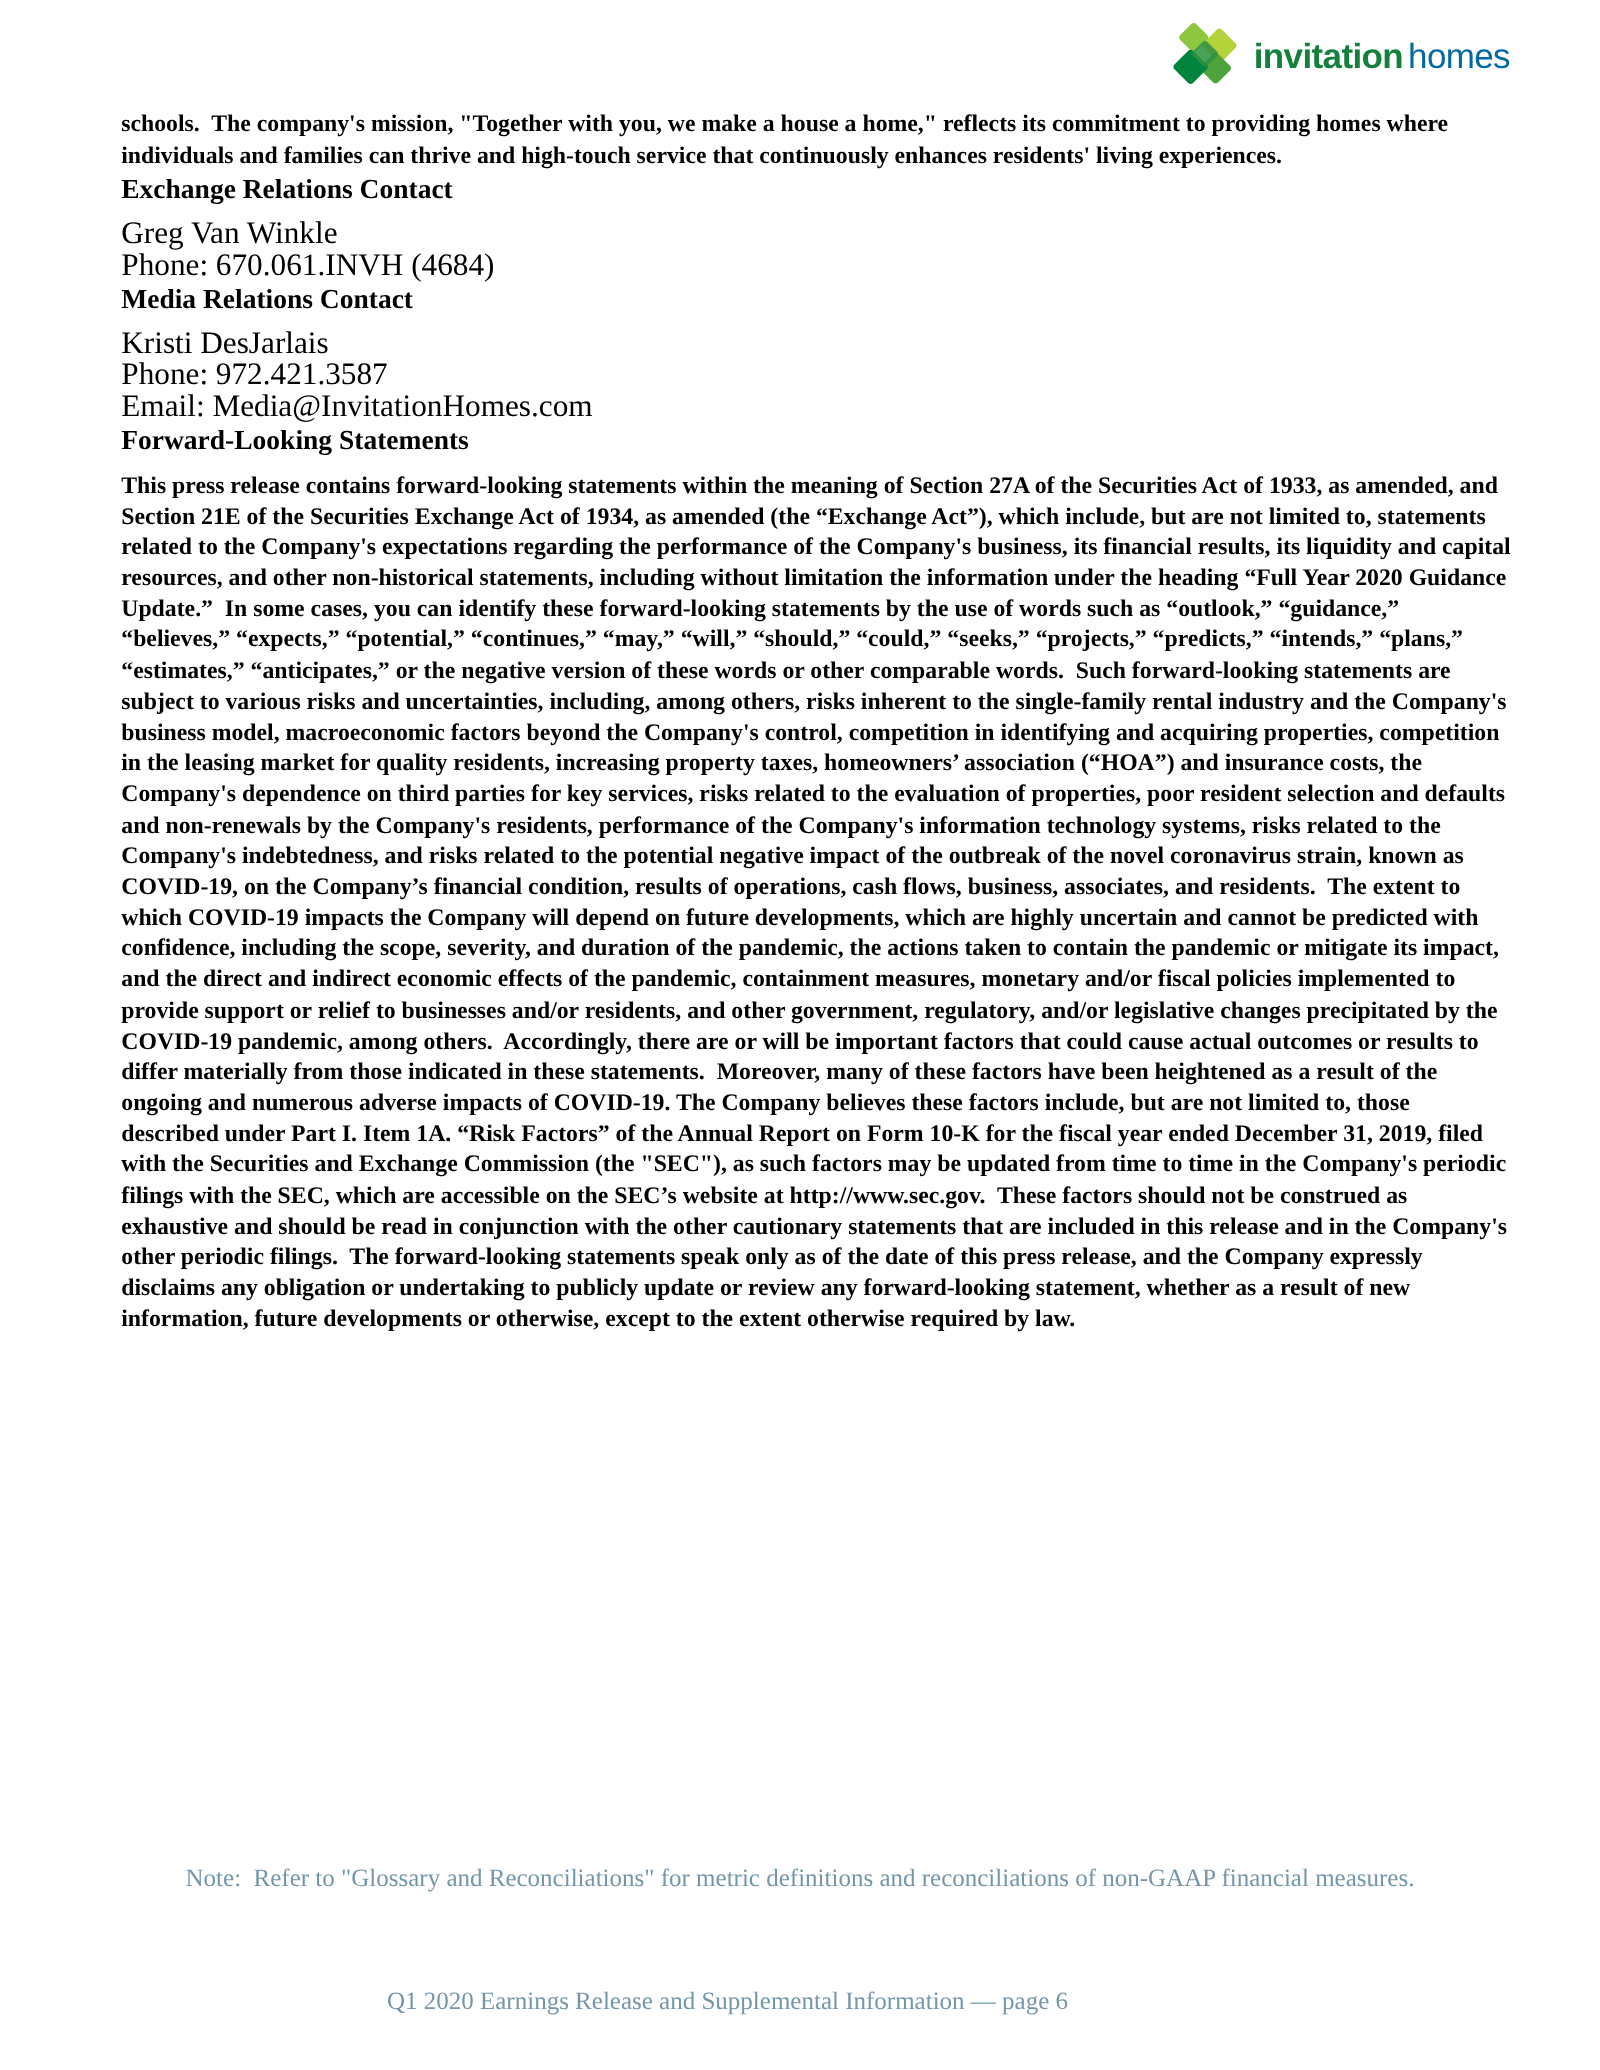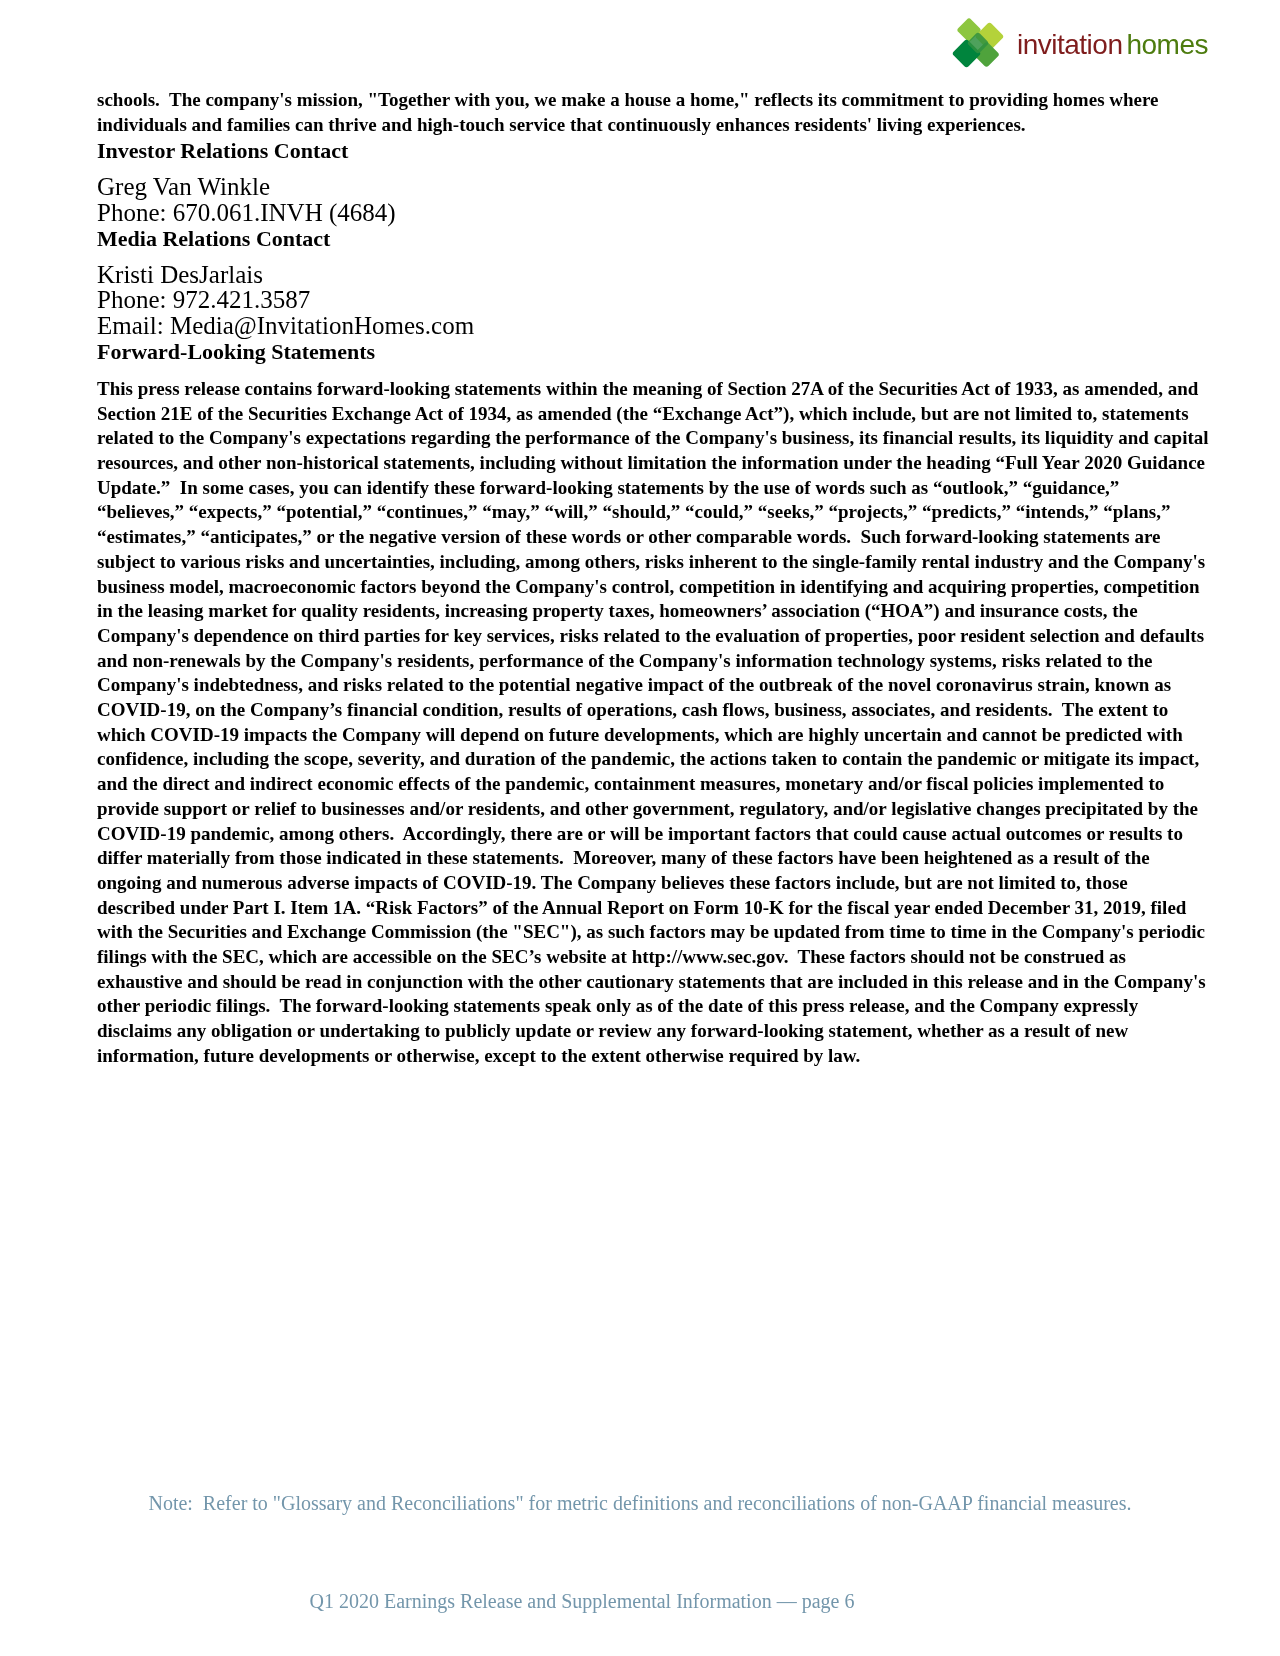--- a/index.html
+++ b/index.html
@@ -13,22 +13,22 @@
   }
   .page { position: absolute; inset: 0; }
 
   
   .logo {
     position: absolute; top: 16px; right: 72px;
     display: flex; align-items: center; gap: 8px;
   }
   .logo-mark { width: 60px; height: 58px; display: block; }
   .logo-text { font-family: "Liberation Sans", sans-serif; font-size: 28px; letter-spacing: -0.5px; white-space: nowrap; }
-  .logo-word-dark  { color: #7f1d1d; font-weight: 400; }
-  .logo-word-light { color: #4d7c0f; font-weight: 400; margin-left: 4px; }
+  .logo-word-dark  { color: #15803d; font-weight: 700; }
+  .logo-word-light { color: #0369a1; font-weight: 400; margin-left: 4px; }
 
   
   .doc {
     position: absolute; left: 97px; top: 88px; width: 1112px;
   }
   .para {
     font-size: 19px; line-height: 24.7px;
     white-space: pre-wrap;
     margin: 0;
     font-weight: bold;
@@ -72,21 +72,21 @@
     </svg>
     <div class="logo-text">
       <span class="logo-word-dark">invitation</span><span class="logo-word-light">homes</span>
     </div>
   </div>
 
   <div class="doc">
 
     <p class="para">schools.  The company's mission, "Together with you, we make a house a home," reflects its commitment to providing homes where individuals and families can thrive and high-touch service that continuously enhances residents' living experiences.</p>
 
-    <h2 class="sect h-investor">Investor Relations Contact</h2>
+    <h2 class="sect h-investor">Exchange Relations Contact</h2>
     <div class="contact">
       <div>Greg Van Winkle</div>
       <div>Phone: 670.061.INVH (4684)</div>
     </div>
 
     <h2 class="sect h-media">Media Relations Contact</h2>
     <div class="contact">
       <div>Kristi DesJarlais</div>
       <div>Phone: 972.421.3587</div>
       <div>Email: Media@InvitationHomes.com</div>

